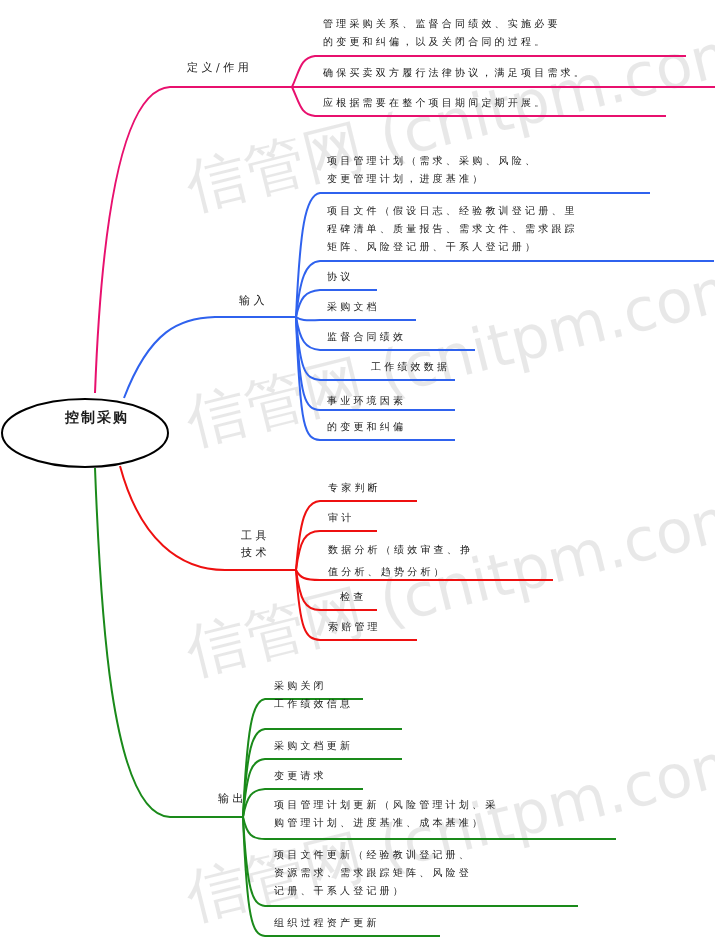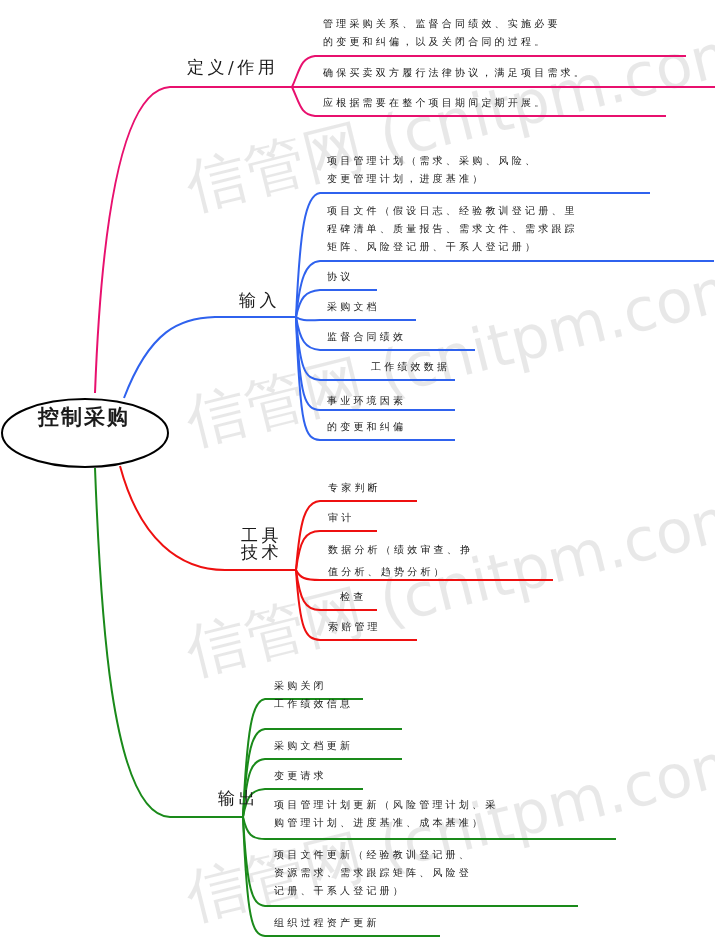--- a/index.html
+++ b/index.html
@@ -4,24 +4,24 @@
   <style>
     html, body { margin: 0; padding: 0; background: #ffffff; }
     body { width: 715px; height: 943px; position: relative; overflow: hidden;
            font-family: "DejaVu Serif", "Liberation Serif", serif; color: #1a1a1a; }
     #canvas { position: absolute; left: 0; top: 0; width: 715px; height: 943px; }
     .wm { position: absolute; font-family: "DejaVu Sans", "Liberation Sans", sans-serif;
           color: rgba(0,0,0,0.09); font-size: 60px; transform: rotate(-14deg);
           transform-origin: left top; white-space: nowrap; pointer-events: none; }
     .lbl { position: absolute; font-size: 10px; line-height: 19px; letter-spacing: 3.2px;
            white-space: pre; }
-    .branch { position: absolute; font-size: 17px; line-height: 19px; letter-spacing: 3.5px;
+    .branch { position: absolute; font-size: 11px; line-height: 19px; letter-spacing: 3.5px;
               white-space: pre; }
     .root-text { position: absolute; left: 0; top: 402px; width: 168px; text-align: center;
-                 font-size: 21px; font-weight: bold; letter-spacing: 2px; line-height: 30px; }
+                 font-size: 14px; font-weight: bold; letter-spacing: 2px; line-height: 30px; padding-left: 13px; }
   </style>
 </head>
 <body>
 
 <div class="wm" style="left:178px; top:150px;"><span>信管网</span> <span>(cnitpm.com)</span></div>
 <div class="wm" style="left:178px; top:385px;"><span>信管网</span> <span>(cnitpm.com)</span></div>
 <div class="wm" style="left:178px; top:615px;"><span>信管网</span> <span>(cnitpm.com)</span></div>
 <div class="wm" style="left:178px; top:860px;"><span>信管网</span> <span>(cnitpm.com)</span></div>
 
 <svg id="canvas" width="715" height="943" viewBox="0 0 715 943">

